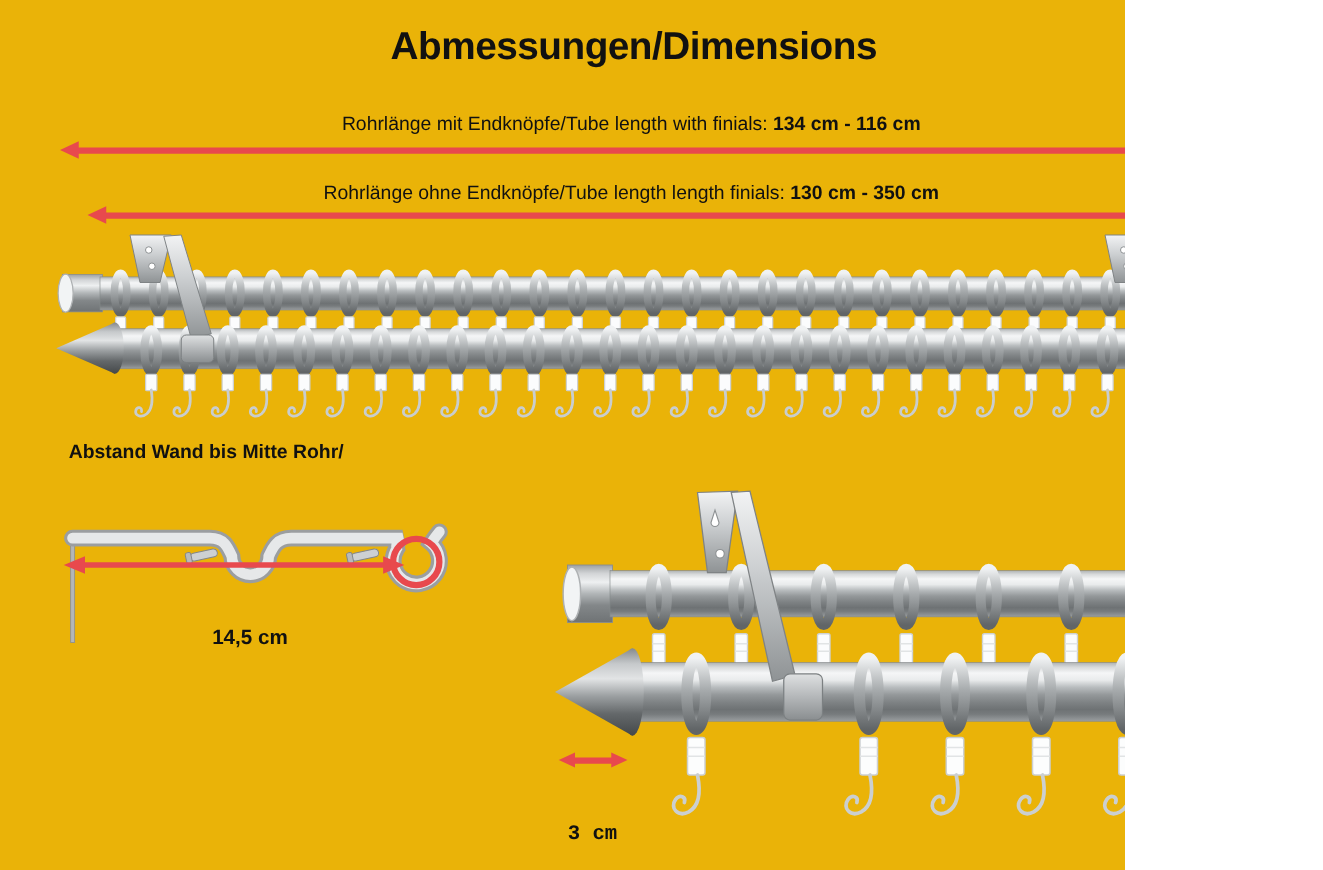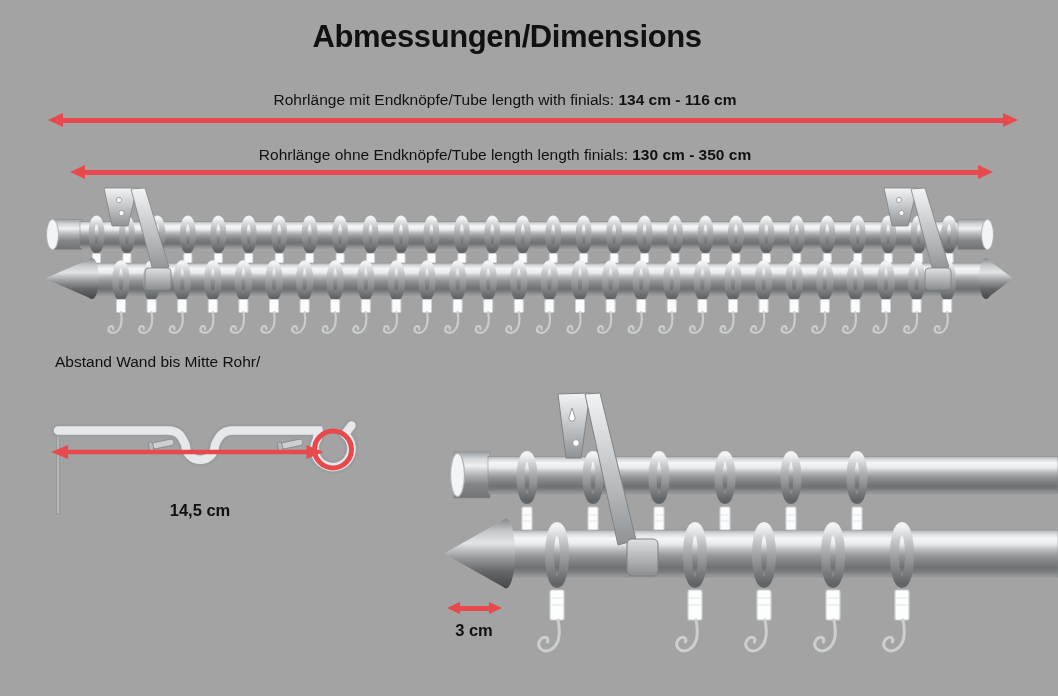--- a/index.html
+++ b/index.html
@@ -1,18 +1,18 @@
 <!DOCTYPE html>
 <html><head>
 <meta charset="utf-8">
 <style>
   :root{ --red:#E8494D; --ink:#111; }
   html,body{ margin:0; padding:0; background:#fff; }
   .page{
-    position:relative; width:1058px; height:696px; background:#a3a3a3;
+    position:relative; width:900px; height:696px; background:#eab308;
     font-family:"Liberation Sans", sans-serif; color:var(--ink); overflow:hidden;
   }
   .title{
     position:absolute; left:0; top:19px; width:1014px; text-align:center;
     font-size:31px; font-weight:800; letter-spacing:-0.4px;
   }
   .dim-line{
     position:absolute; left:0; width:1010px; text-align:center;
     font-size:15.5px; line-height:20px;
   }
@@ -27,26 +27,26 @@
   .arrow::before{ left:-14px; border-right:15px solid var(--red); }
   .arrow::after { right:-14px; border-left:15px solid var(--red); }
   .arrow.small::before,.arrow.small::after{ border-top-width:6px; border-bottom-width:6px; }
   .arrow.small::before{ left:-12px; border-right-width:13px; }
   .arrow.small::after { right:-12px; border-left-width:13px; }
   #arrow-with{ left:62px; top:118px; width:942px; }
   #arrow-without{ left:84px; top:170px; width:895px; }
   #arrow-3cm{ left:459px; top:606px; width:31px; }
 
   .section-label{
-    position:absolute; top:352px; font-size:15.5px; font-weight:400; line-height:19.5px;
+    position:absolute; top:352px; font-size:15.5px; font-weight:700; line-height:19.5px;
   }
   #wall-label{ left:55px; } #finial-label{ left:443px; }
   .measure-value{ position:absolute; font-size:16.5px; font-weight:700; text-align:center; }
   #wall-value{ left:138px; top:477px; width:124px;margin-top:24px; }
-  #finial-value{ left:434px; top:621px; width:80px; }
+  #finial-value{ left:434px; top:657px; width:80px;font-family:Liberation Mono, monospace; }
 
   svg{ position:absolute; display:block; }
   #main-illustration{ left:0; top:180px; }
   #bracket-illustration{ left:30px; top:402px; }
   #closeup-illustration{ left:440px; top:388px; }
 </style>
 </head>
 <body>
 
 <div class="page">

